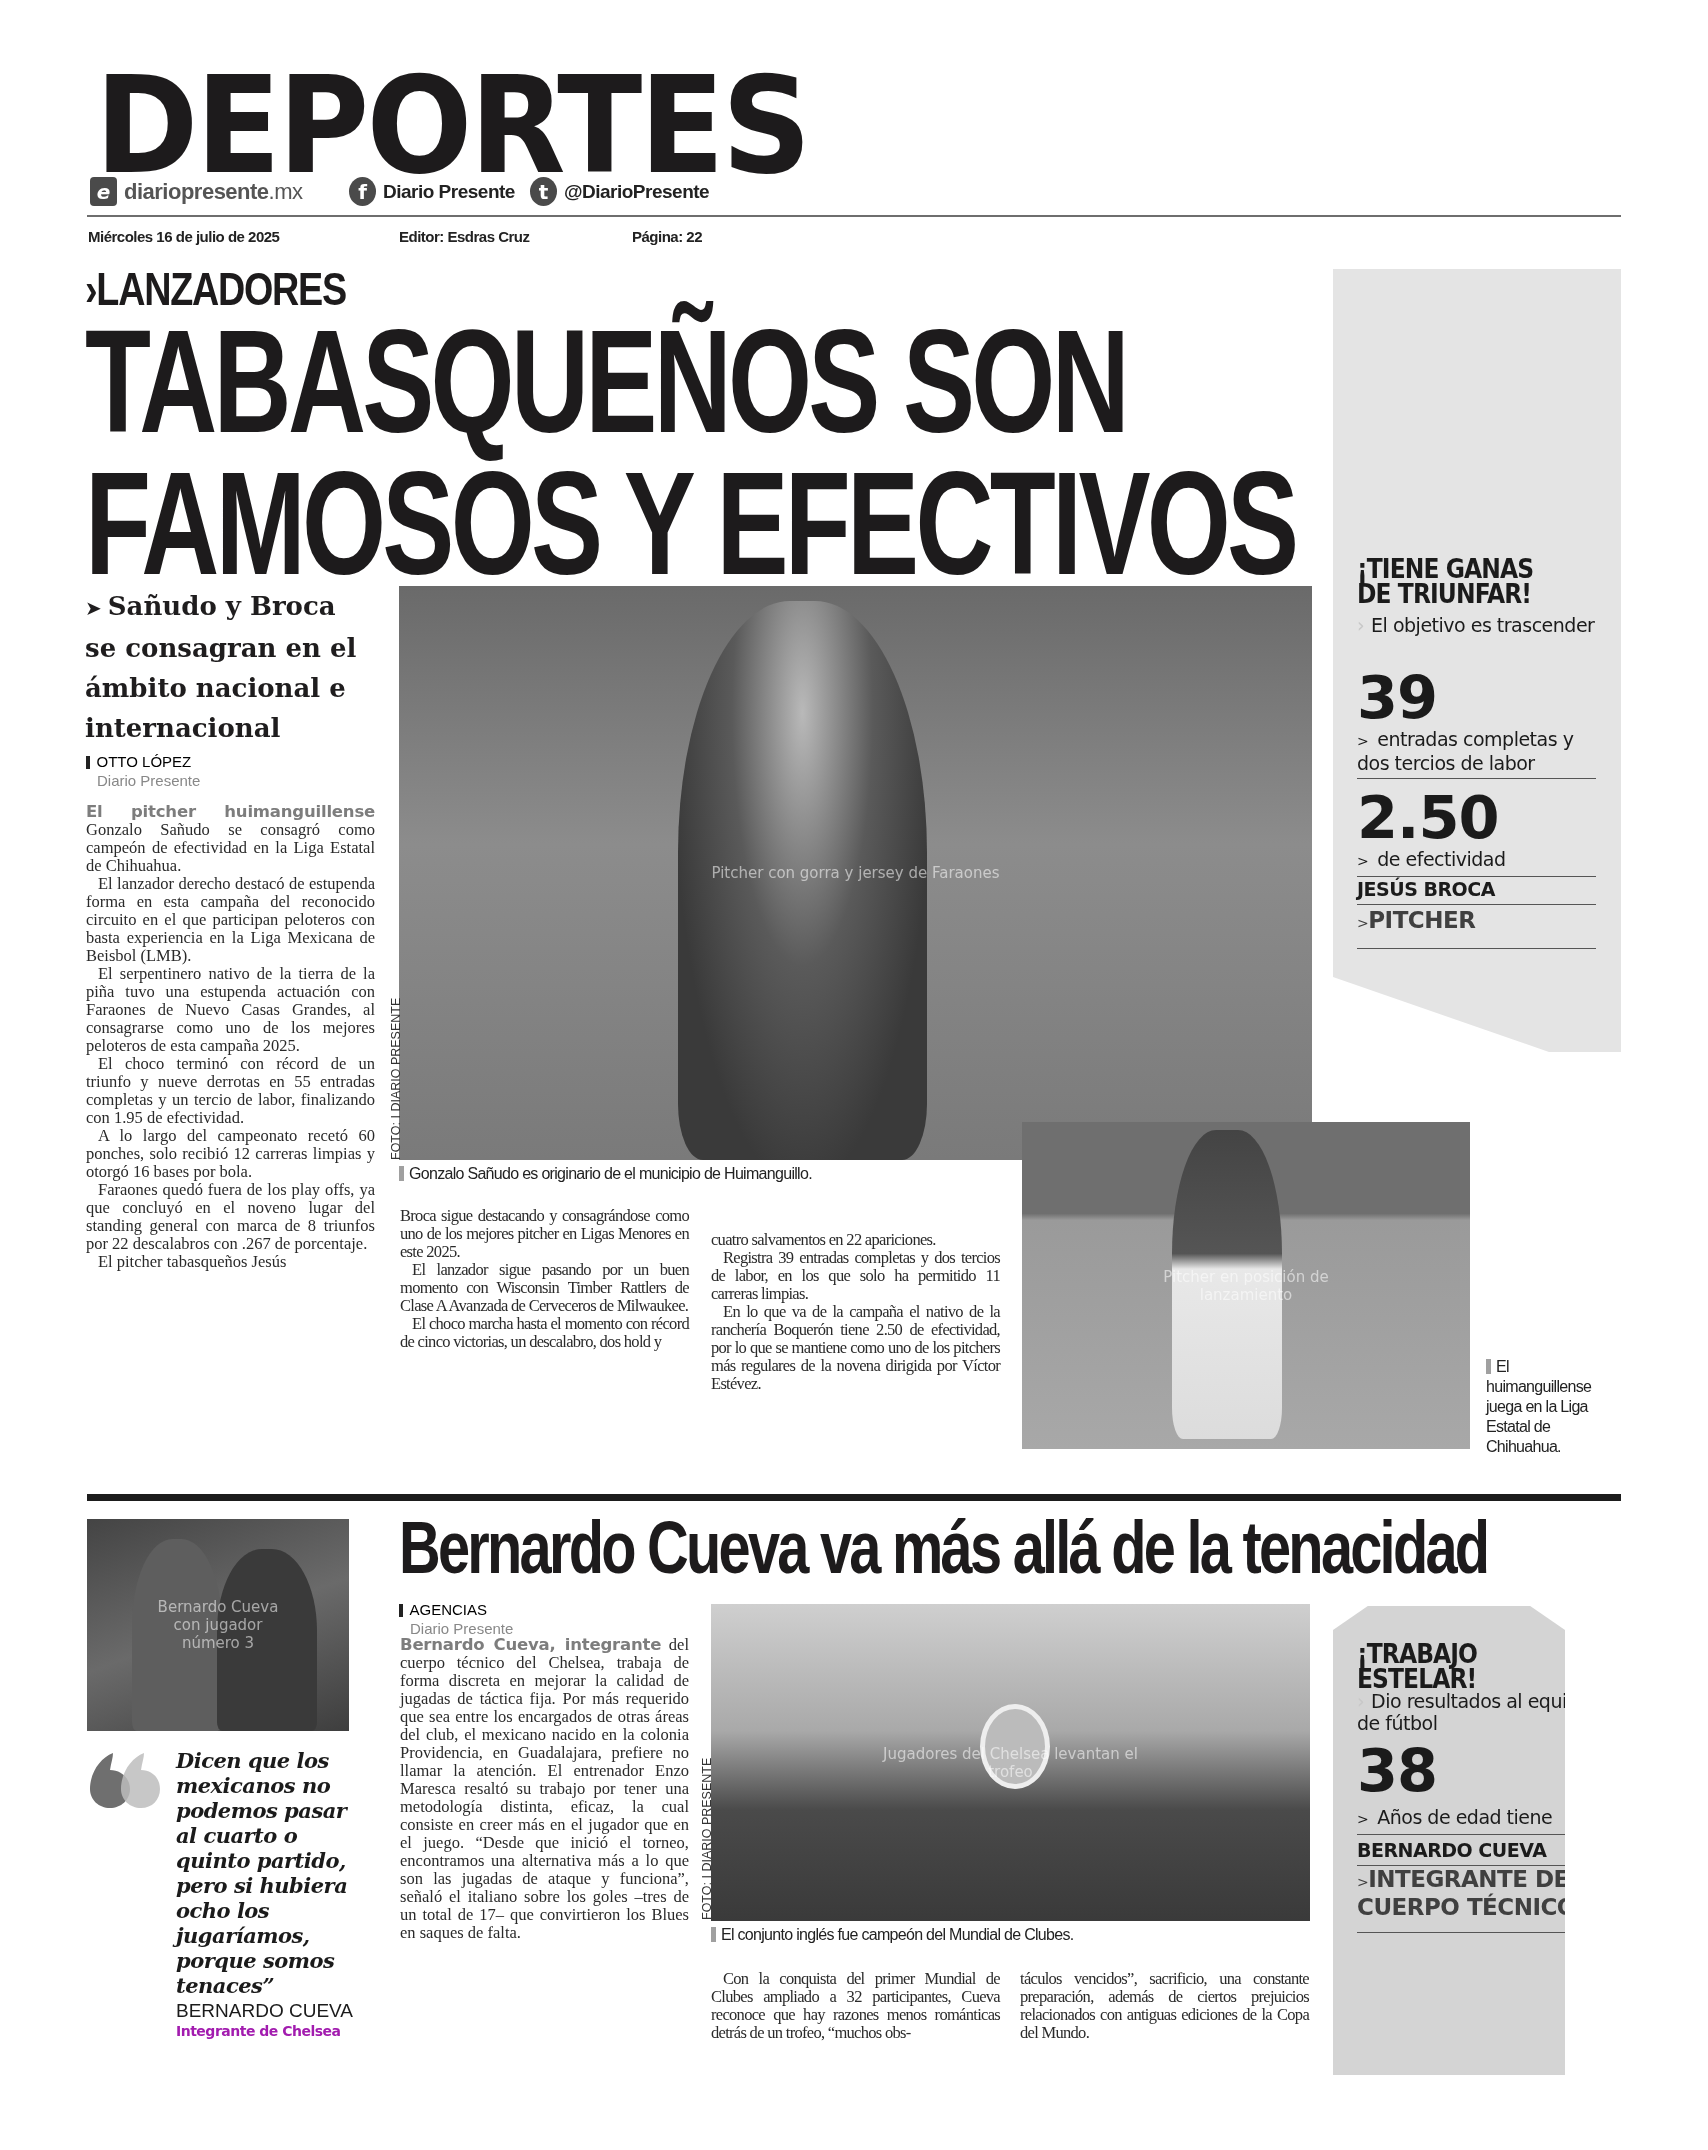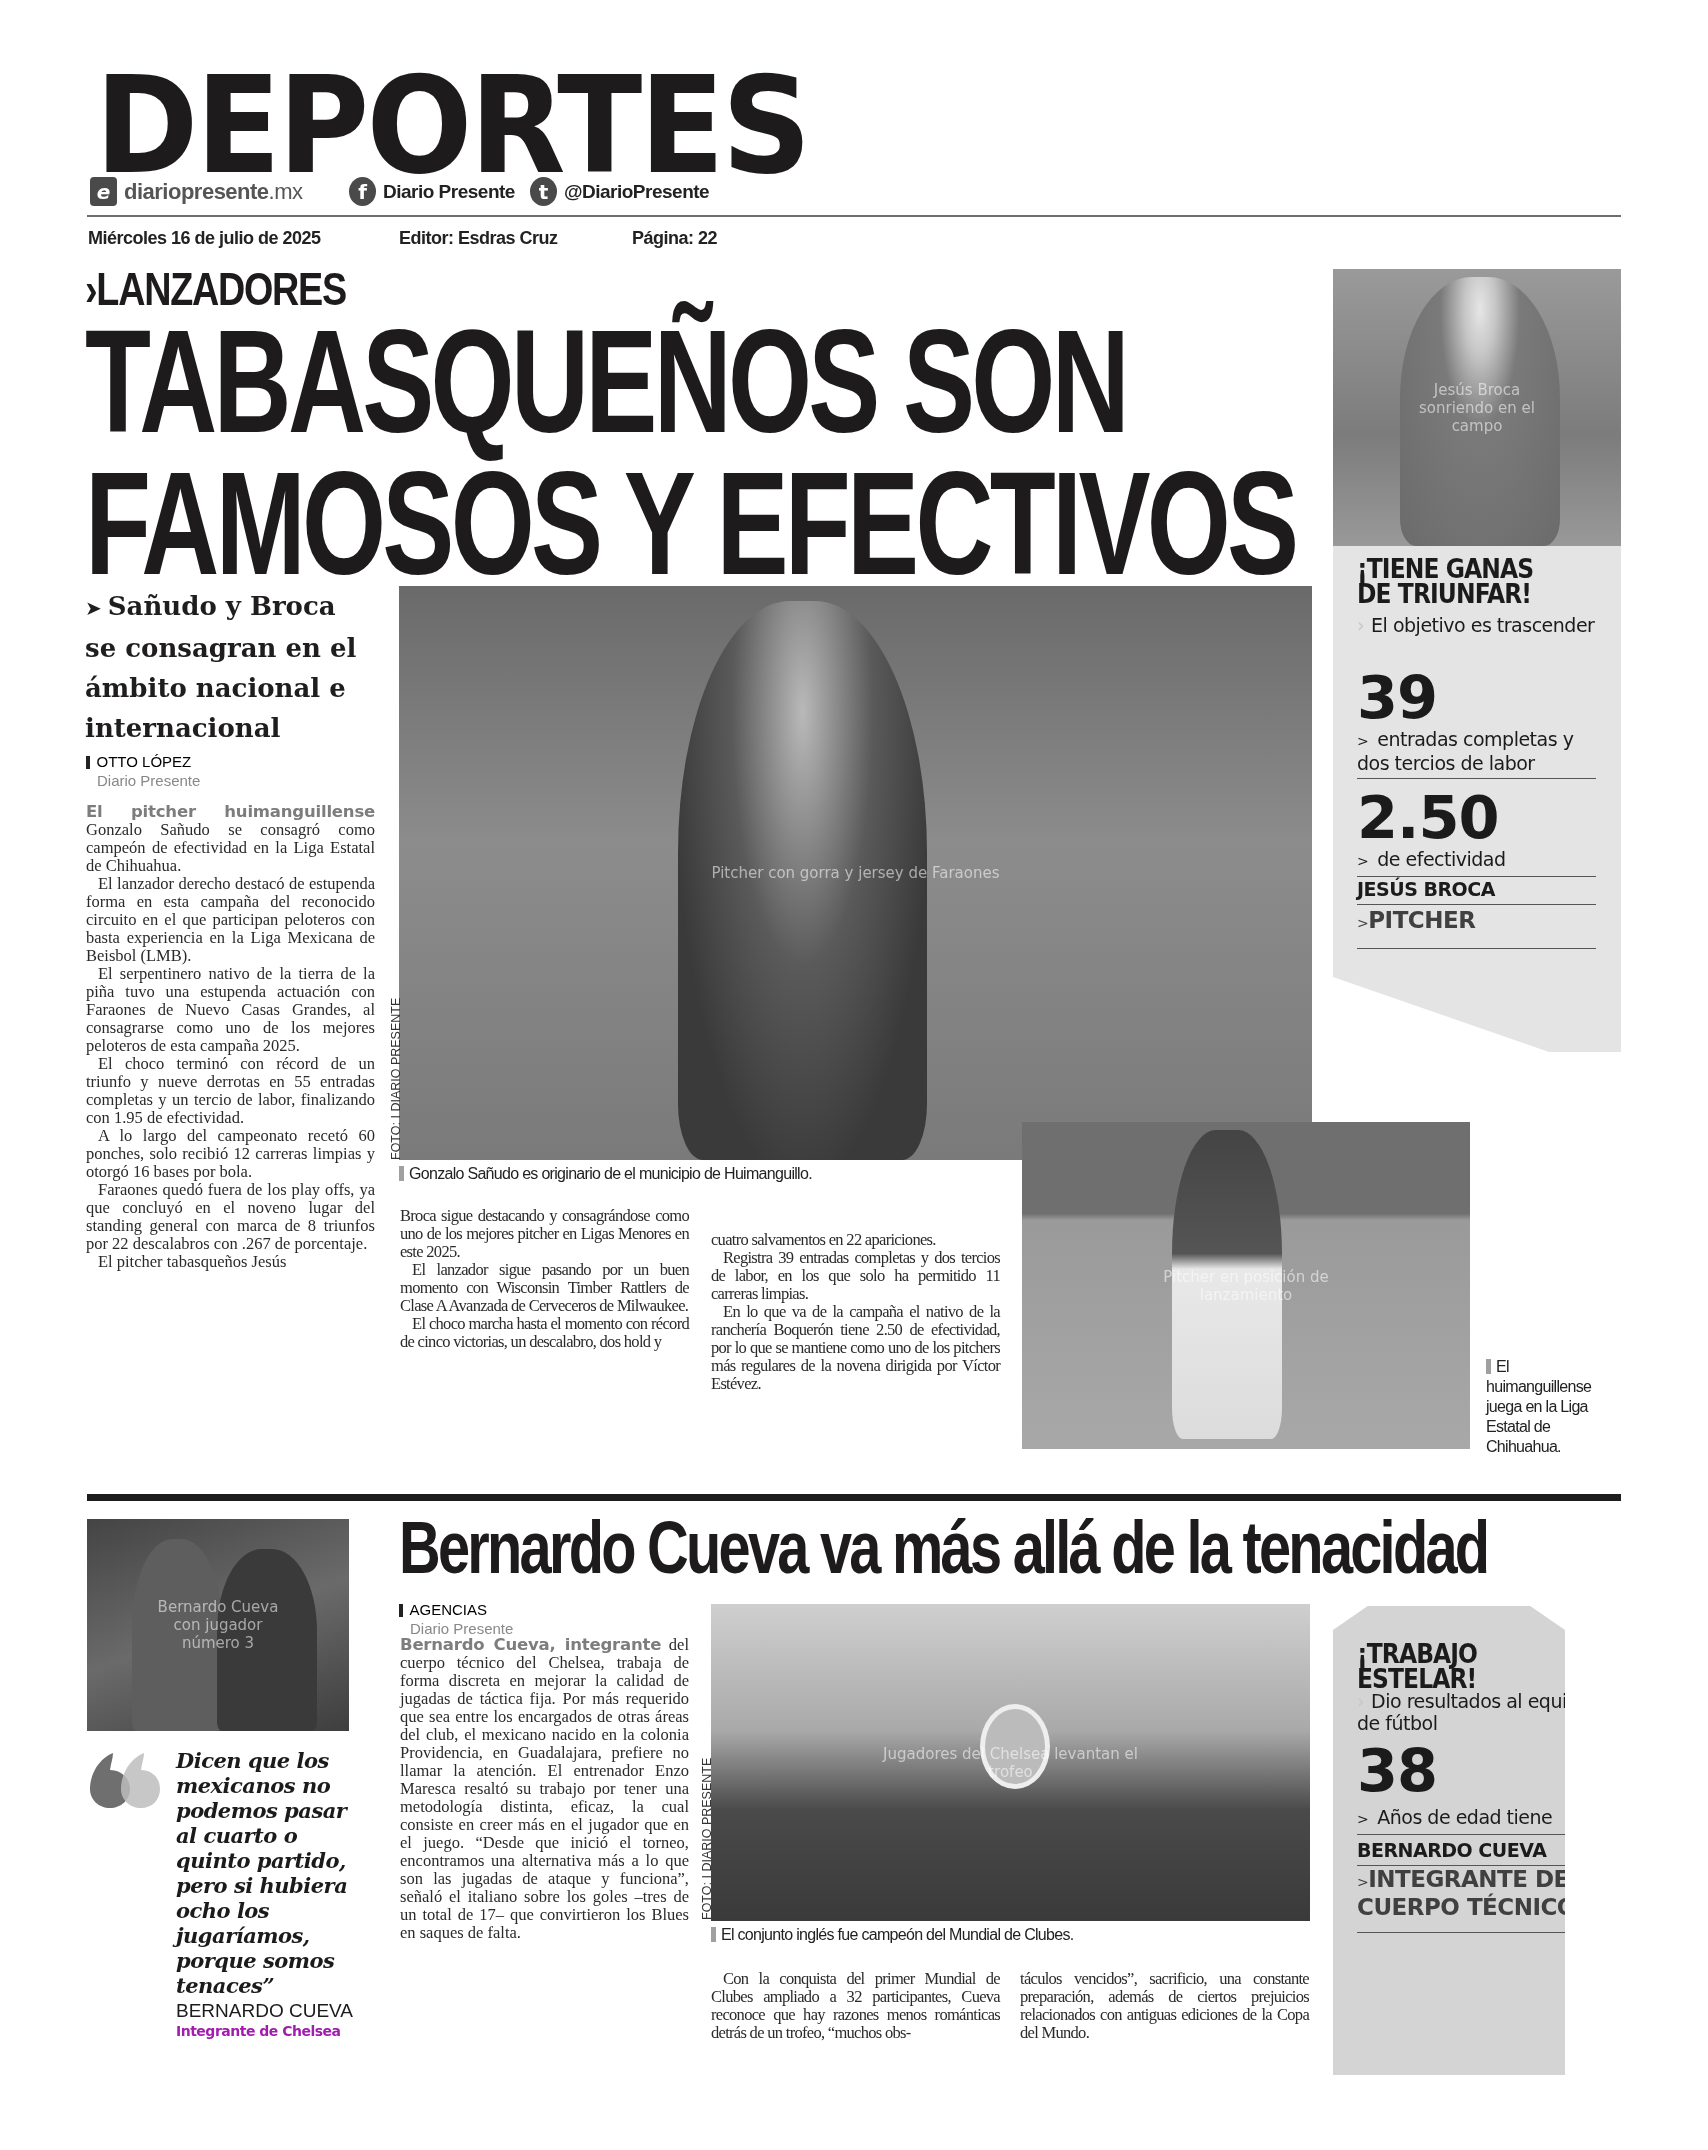--- a/index.html
+++ b/index.html
@@ -8,21 +8,21 @@
 
     
     .mast-title { left: 95px; top: 59px; font-family: "DejaVu Sans", sans-serif; font-weight: 900; font-size: 134px; letter-spacing: -3px; line-height: 1; transform: scaleX(0.93); transform-origin: left top; }
     .social { top: 176px; height: 31px; display: flex; align-items: center; gap: 7px; }
     .social .ic { width: 27px; height: 29px; background: #4a4a4a; color: #fff; display: flex; align-items: center; justify-content: center; font-family: "DejaVu Sans", sans-serif; font-weight: 700; font-size: 20px; }
     .social .ic.round { border-radius: 50%; }
     .social .ic.sq { border-radius: 4px; font-style: italic; }
     .social .txt { font-family: "Liberation Sans", sans-serif; font-weight: 700; font-size: 19px; letter-spacing: -0.5px; color: #222; }
     .social .txt.light { font-weight: 400; color: #555; font-size: 22px; }
     .rule-top { left: 87px; top: 215px; width: 1534px; height: 2px; background: #6e6e6e; }
-    .dateline { top: 228px; font-family: "Liberation Sans", sans-serif; font-weight: 700; font-size: 18px; letter-spacing: -0.5px; color: #222; }
+    .dateline { top: 228px; font-family: "Liberation Sans", sans-serif; font-weight: 700; font-size: 15px; letter-spacing: -0.5px; color: #222; }
 
     
     .kicker { left: 85px; top: 262px; font-family: "Liberation Sans", sans-serif; font-weight: 700; font-size: 46px; letter-spacing: -1.5px; transform: scaleX(0.82); transform-origin: left top; }
     .headline { left: 85px; font-family: "Liberation Sans", sans-serif; font-weight: 700; font-size: 146px; line-height: 1; letter-spacing: -5px; transform: scaleX(0.74); transform-origin: left top; white-space: nowrap; }
 
     
     .deck { left: 85px; top: 586px; width: 279px; font-family: "DejaVu Serif", serif; font-weight: 700; font-size: 26px; line-height: 40px; color: #1f1d1e; }
     .deck .arrow { font-family: "DejaVu Sans", sans-serif; font-size: 20px; margin-right: 6px; }
 
     .byline { left: 86px; width: 289px; font-family: "Liberation Sans", sans-serif; }
@@ -128,24 +128,20 @@
   <p>En lo que va de la campaña el nativo de la ranchería Boquerón tiene 2.50 de efectividad, por lo que se mantiene como uno de los pitchers más regulares de la novena dirigida por Víctor Estévez.</p>
 </div>
 
 <div class="abs photo" style="left:1022px; top:1122px; width:434px; height:327px; background:linear-gradient(180deg,#6f6f6f 0%,#6f6f6f 28%,#9a9a9a 30%,#a8a8a8 100%);padding-left:14px;">
   <div class="abs" style="left:150px; top:7.5px; width:110px; height:309px; background:linear-gradient(180deg,#444 0%,#555 40%,#e8e8e8 45%,#dcdcdc 100%); border-radius:40% 40% 10% 10%;"></div>
   <span class="lbl">Pitcher en posición de lanzamiento</span>
 </div>
 <div class="abs caption" style="left:1486px; top:1357px; width:115px; line-height:20px;">El huimanguillense juega en la Liga Estatal de Chihuahua.</div>
 
 <div class="abs box" style="left:1333px; top:269px; width:288px; height:783px; clip-path: polygon(0 0,100% 0,100% 100%,75% 100%,0 calc(100% - 75px));">
-  <div class="abs photo" style="left:0; top:0; width:288px; height:277px; background:linear-gradient(180deg,#9a9a9a 0%,#7c7c7c 60%,#999 100%);">
-    <div class="abs" style="left:67px; top:7.5px; width:160px; height:269px; background:radial-gradient(ellipse at 50% 12%,#e6e6e6 0%,#c5c5c5 14%,#7a7a7a 35%,#6b6b6b 100%); border-radius:45% 45% 10% 10%;"></div>
-    <span class="lbl">Jesús Broca sonriendo en el campo</span>
-  </div>
   <div class="abs box-title" style="left:24px; top:288px;">
       <div>¡TIENE GANAS</div>
       <div>DE TRIUNFAR!</div>
     </div>
   <div class="abs box-sub" style="left:24px; top:345px; width:239px;"><span class="gt">›</span><span>El objetivo es trascender</span></div>
   <div class="abs stat-num" style="left:24px; top:399px;">39</div>
   <div class="abs stat-desc" style="left:24px; top:459px; width:239px;"><span class="gt">&gt;</span><span>entradas completas y dos tercios de labor</span></div>
   <div class="abs stat-num" style="left:24px; top:519px;">2.50</div>
   <div class="abs stat-desc" style="left:24px; top:579px; width:239px;"><span class="gt">&gt;</span><span>de efectividad</span></div>
   <div class="abs box-name" style="left:24px; top:609px; width:239px;">JESÚS BROCA</div>

